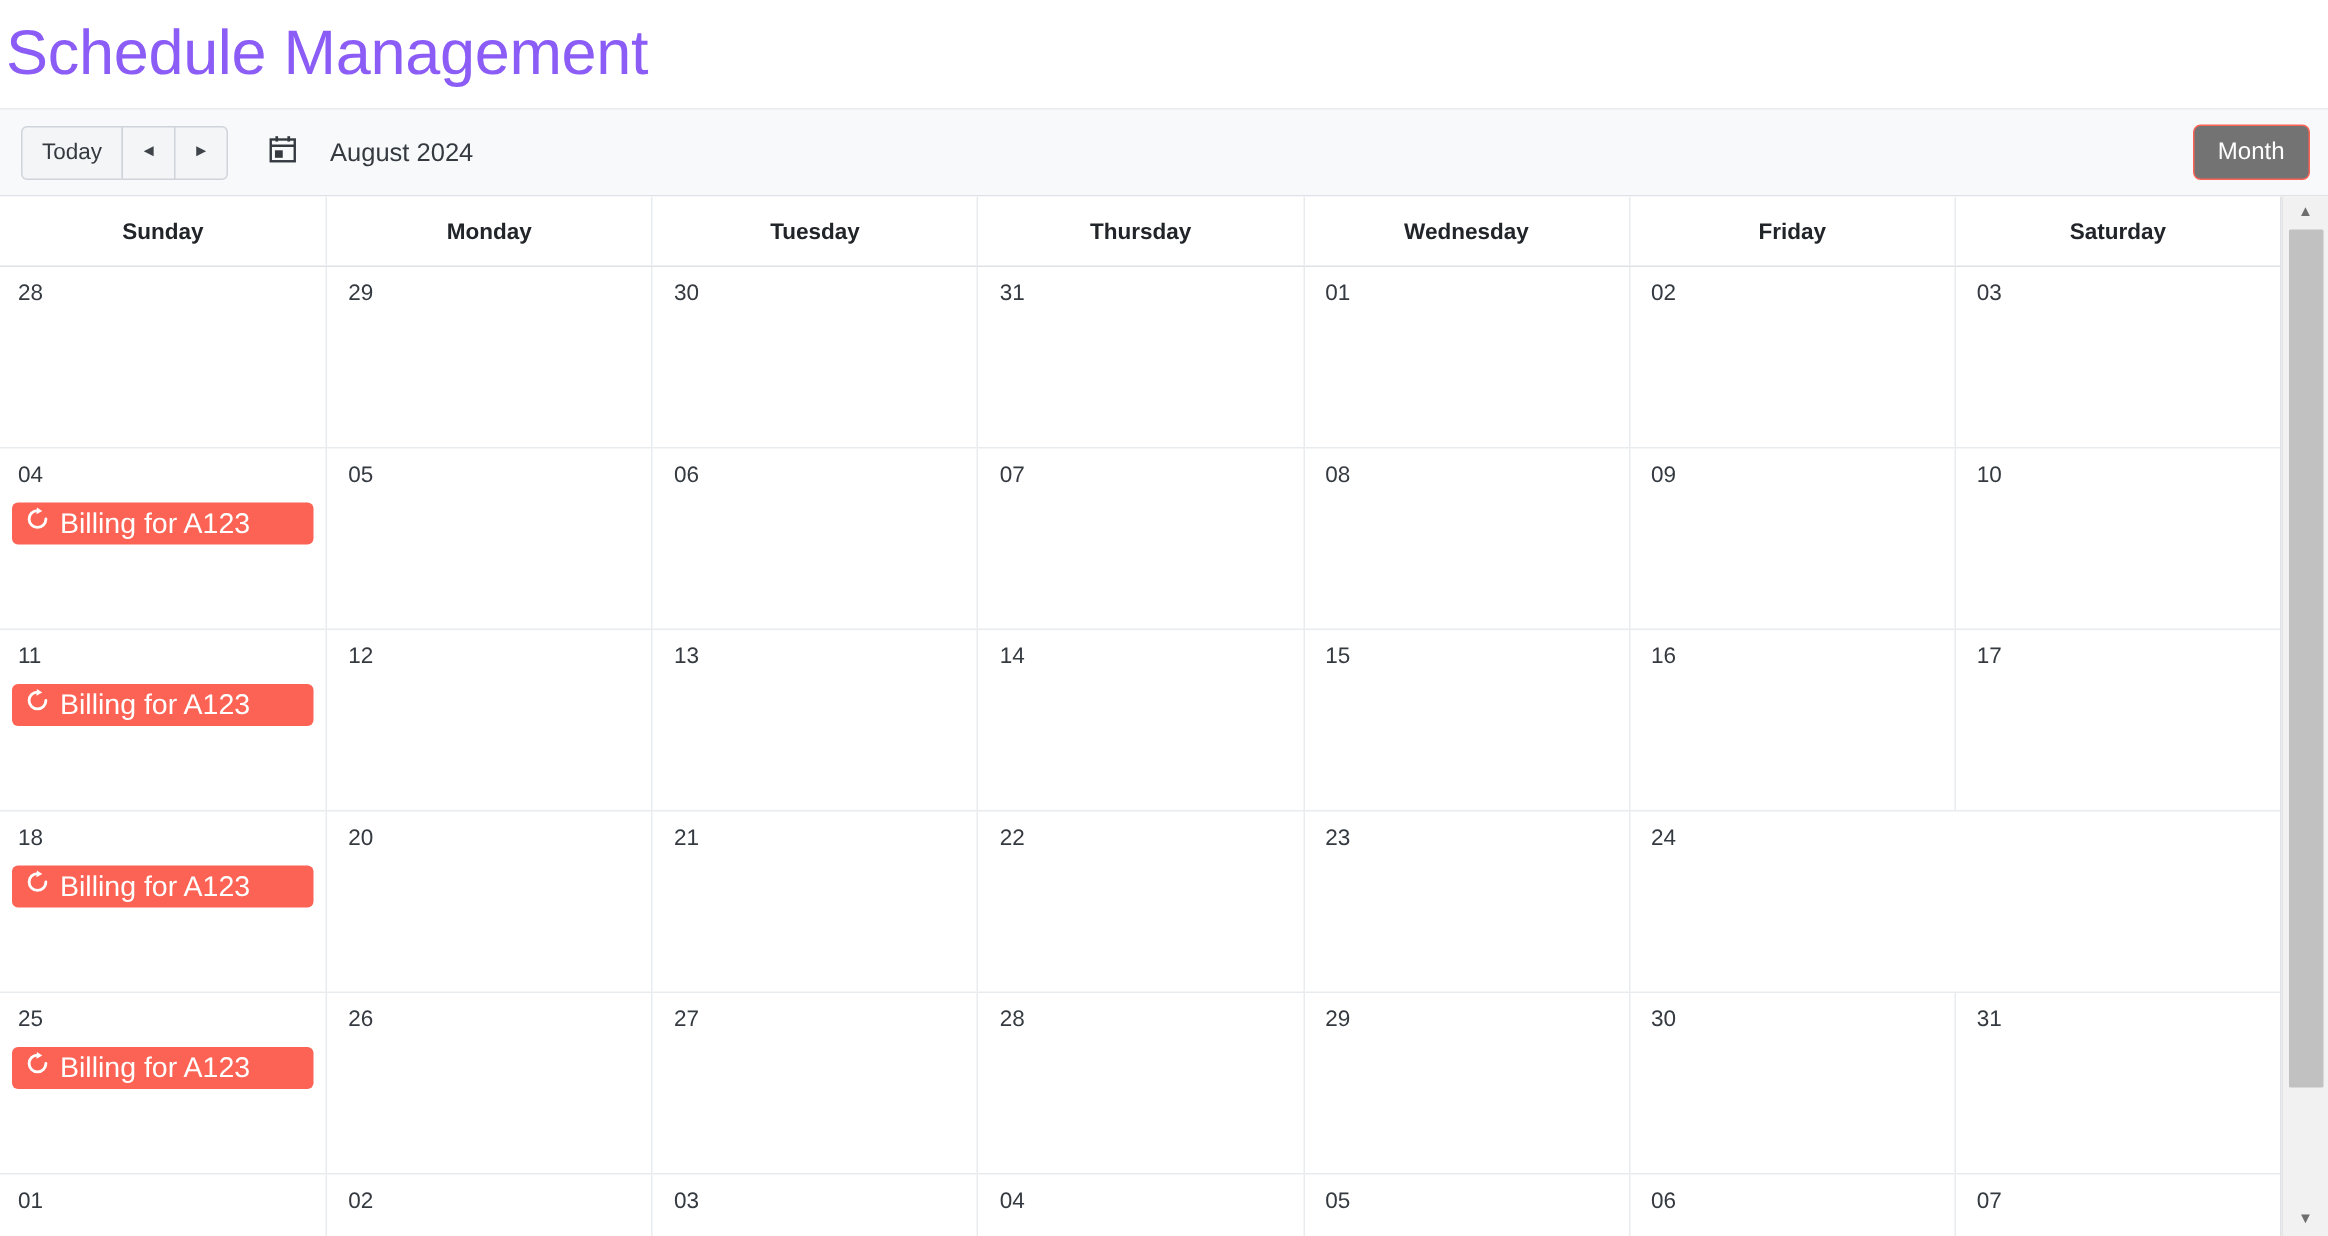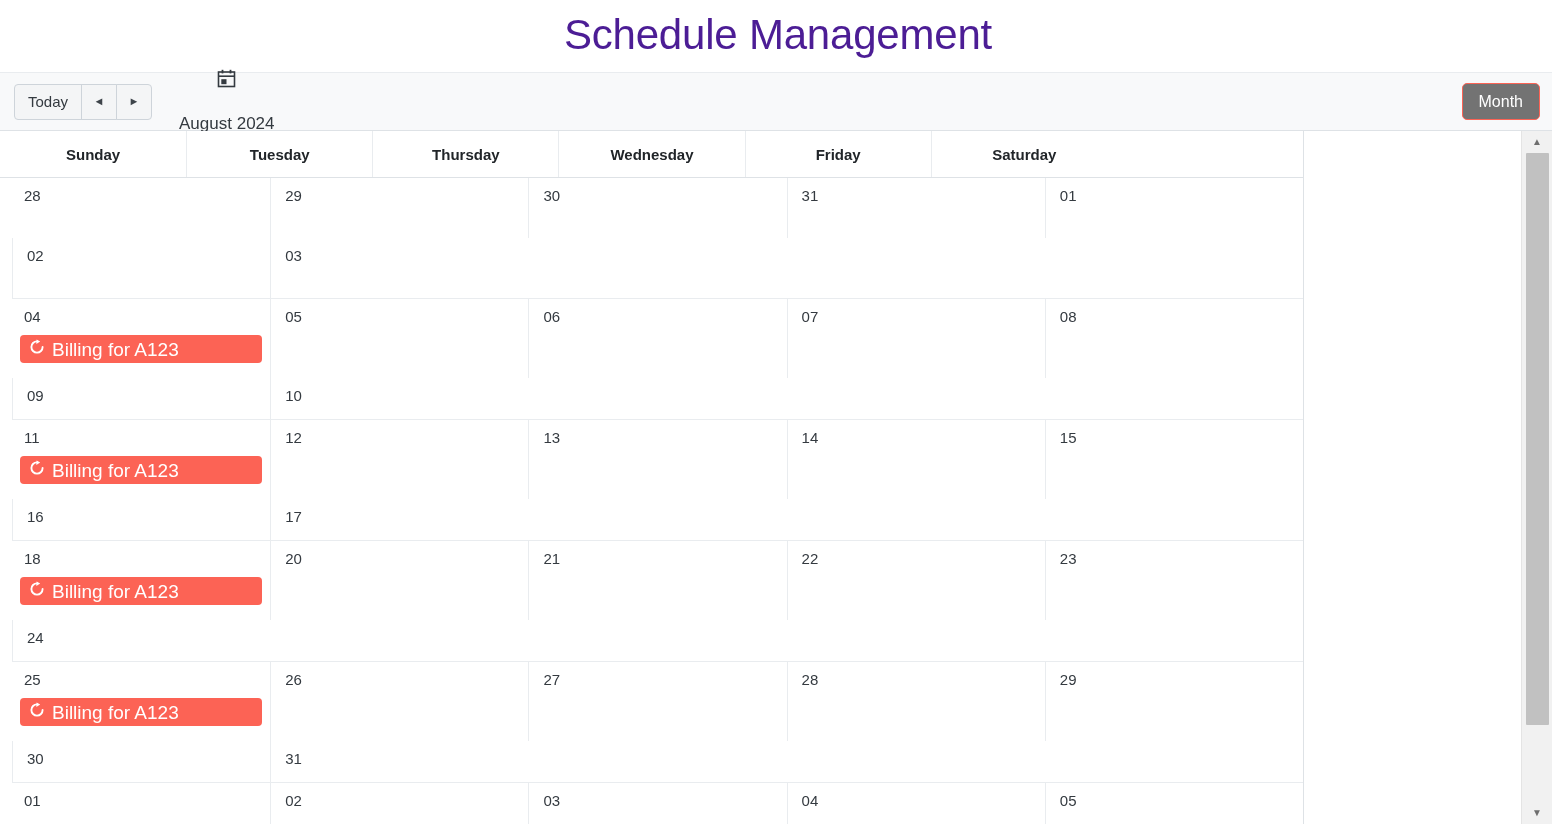--- a/index.html
+++ b/index.html
@@ -11,25 +11,24 @@
     overflow: hidden;
   }
 
   .page { width: 1552px; height: 824px; position: relative; }
 
   
   .page-title {
     font-size: 42px;
     line-height: 1;
     font-weight: 400;
-    color: #4c1d95;
+    color: #8b5cf6;
     padding: 14px 0 0 4px;
     margin: 0;
     letter-spacing: -0.2px;
-    text-align: center;
   }
 
   
   .toolbar {
     position: absolute;
     top: 72px; left: 0;
     width: 1552px; height: 59px;
     background: #f8f9fa;
     border-top: 1px solid #e9ecef;
     border-bottom: 1px solid #dee2e6;
@@ -58,21 +57,20 @@
   }
   .btn-group .btn:last-child { border-radius: 0 4px 4px 0; }
   .btn-nav { width: 36px; padding: 0; }
   .arrow-glyph { font-size: 11px; color: #3e444a; line-height: 1; }
 
   .title-group {
     display: flex;
     align-items: center;
     margin-left: 27px;
     gap: 22px;
-    flex-direction: column;
   }
   .cal-icon { display: block; }
   .toolbar-title {
     font-size: 17px;
     color: #343a40;
     font-weight: 400;
   }
 
   .toolbar-right { margin-left: auto; display: flex; align-items: center; }
   .btn-month {
@@ -92,21 +90,21 @@
   
   .calendar {
     position: absolute;
     top: 131px; left: 0;
     width: 1552px;
     height: 693px;
     overflow: hidden;
     background: #ffffff;
   }
   .cal-inner {
-    width: 1304px;
+    width: 1521px;
     height: 693px;
     border-right: 1px solid #dee2e6;
   }
 
   .weekdays {
     display: grid;
     grid-template-columns: repeat(7, 1fr);
     height: 47px;
     border-bottom: 1px solid #dee2e6;
   }
@@ -117,24 +115,23 @@
     font-size: 15px;
     font-weight: bold;
     color: #212529;
     border-left: 1px solid #e9ecef;
   }
   .weekday:first-child { border-left: none; }
 
   .weeks { display: block; }
   .week {
     display: grid;
-    grid-template-columns: repeat(5, 1fr);
+    grid-template-columns: repeat(7, 1fr);
     height: 121px;
     border-bottom: 1px solid #e9ecef;
-    margin-left: 12px;
   }
   .day-cell {
     border-left: 1px solid #e9ecef;
     padding: 9px 0 0 0;
     position: relative;
     overflow: hidden;
   }
   .day-cell:first-child { border-left: none; }
   .day-num {
     font-size: 15px;
@@ -229,20 +226,21 @@
 
     <div class="toolbar-right">
       <button class="btn-month">Month</button>
     </div>
   </div>
 
   <div class="calendar">
     <div class="cal-inner">
       <div class="weekdays" id="weekday-row">
           <div class="weekday">Sunday</div>
+          <div class="weekday">Monday</div>
           <div class="weekday">Tuesday</div>
           <div class="weekday">Thursday</div>
           <div class="weekday">Wednesday</div>
           <div class="weekday">Friday</div>
           <div class="weekday">Saturday</div>
         </div>
       <div class="weeks" id="weeks-container">
           <div class="week">
             <div class="day-cell sunday">
               <span class="day-num">28</span>

